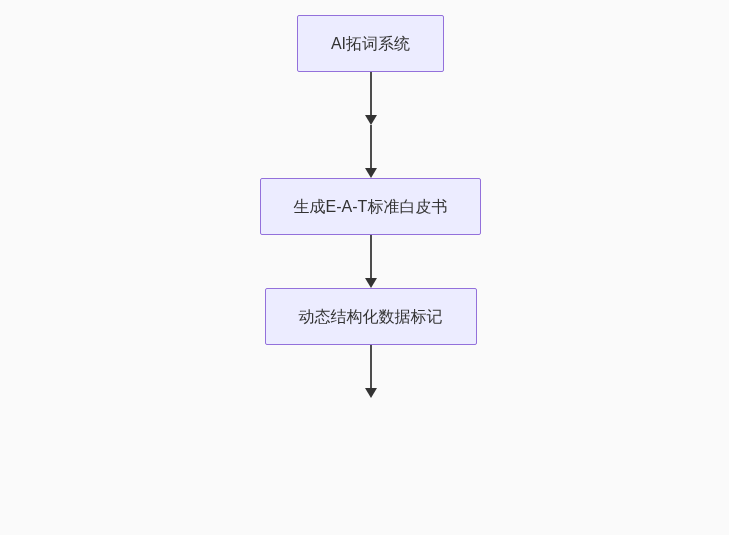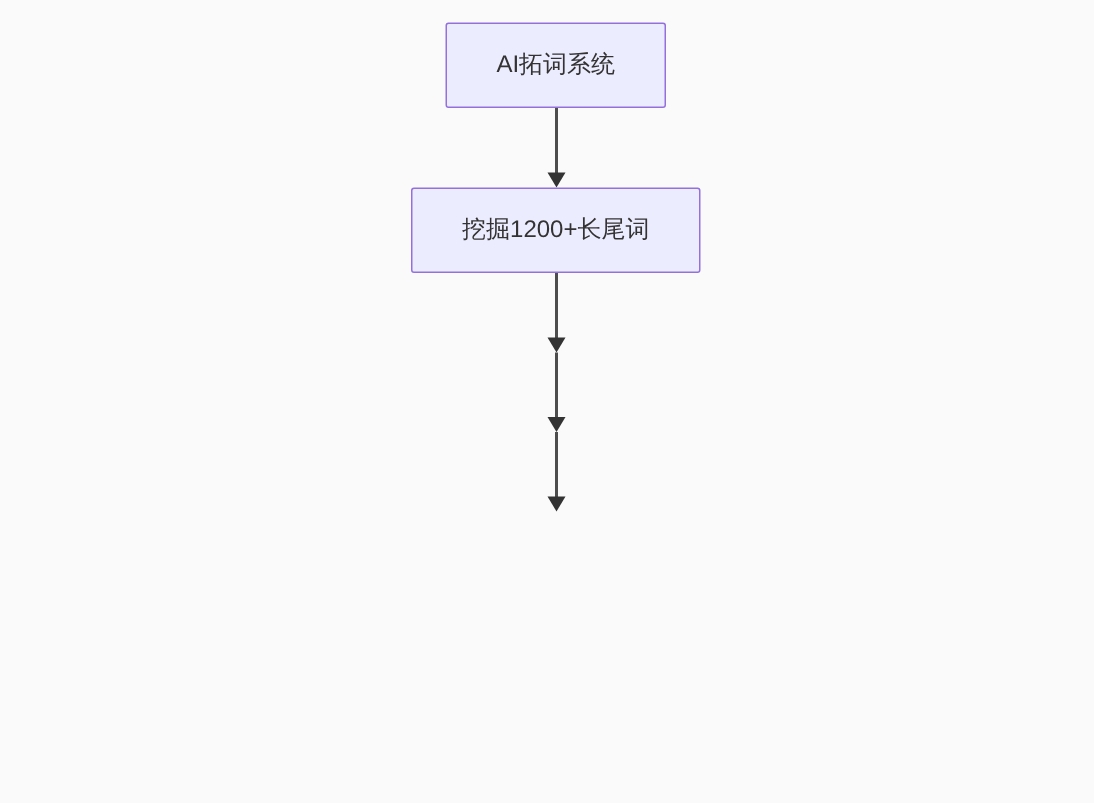--- a/index.html
+++ b/index.html
@@ -77,35 +77,38 @@
 
     <div class="node">
       <span>AI拓词系统</span>
     </div>
 
     <div class="flow-arrow">
       <div class="shaft"></div>
       <div class="head"></div>
     </div>
 
+
+    <div class="flow-arrow">
+      <div class="shaft"></div>
+      <div class="head"></div>
+    </div>
+
     <div class="node">
-      <span>挖掘1200+长尾词</span>
+      <span>生成E-A-T标准白皮书</span>
     </div>
 
     <div class="flow-arrow">
       <div class="shaft"></div>
       <div class="head"></div>
     </div>
 
-
-    <div class="flow-arrow">
-      <div class="shaft"></div>
-      <div class="head"></div>
+    <div class="node">
+      <span>动态结构化数据标记</span>
     </div>
-
 
     <div class="flow-arrow">
       <div class="shaft"></div>
       <div class="head"></div>
     </div>
 
 
   </div>
 </div>
 

